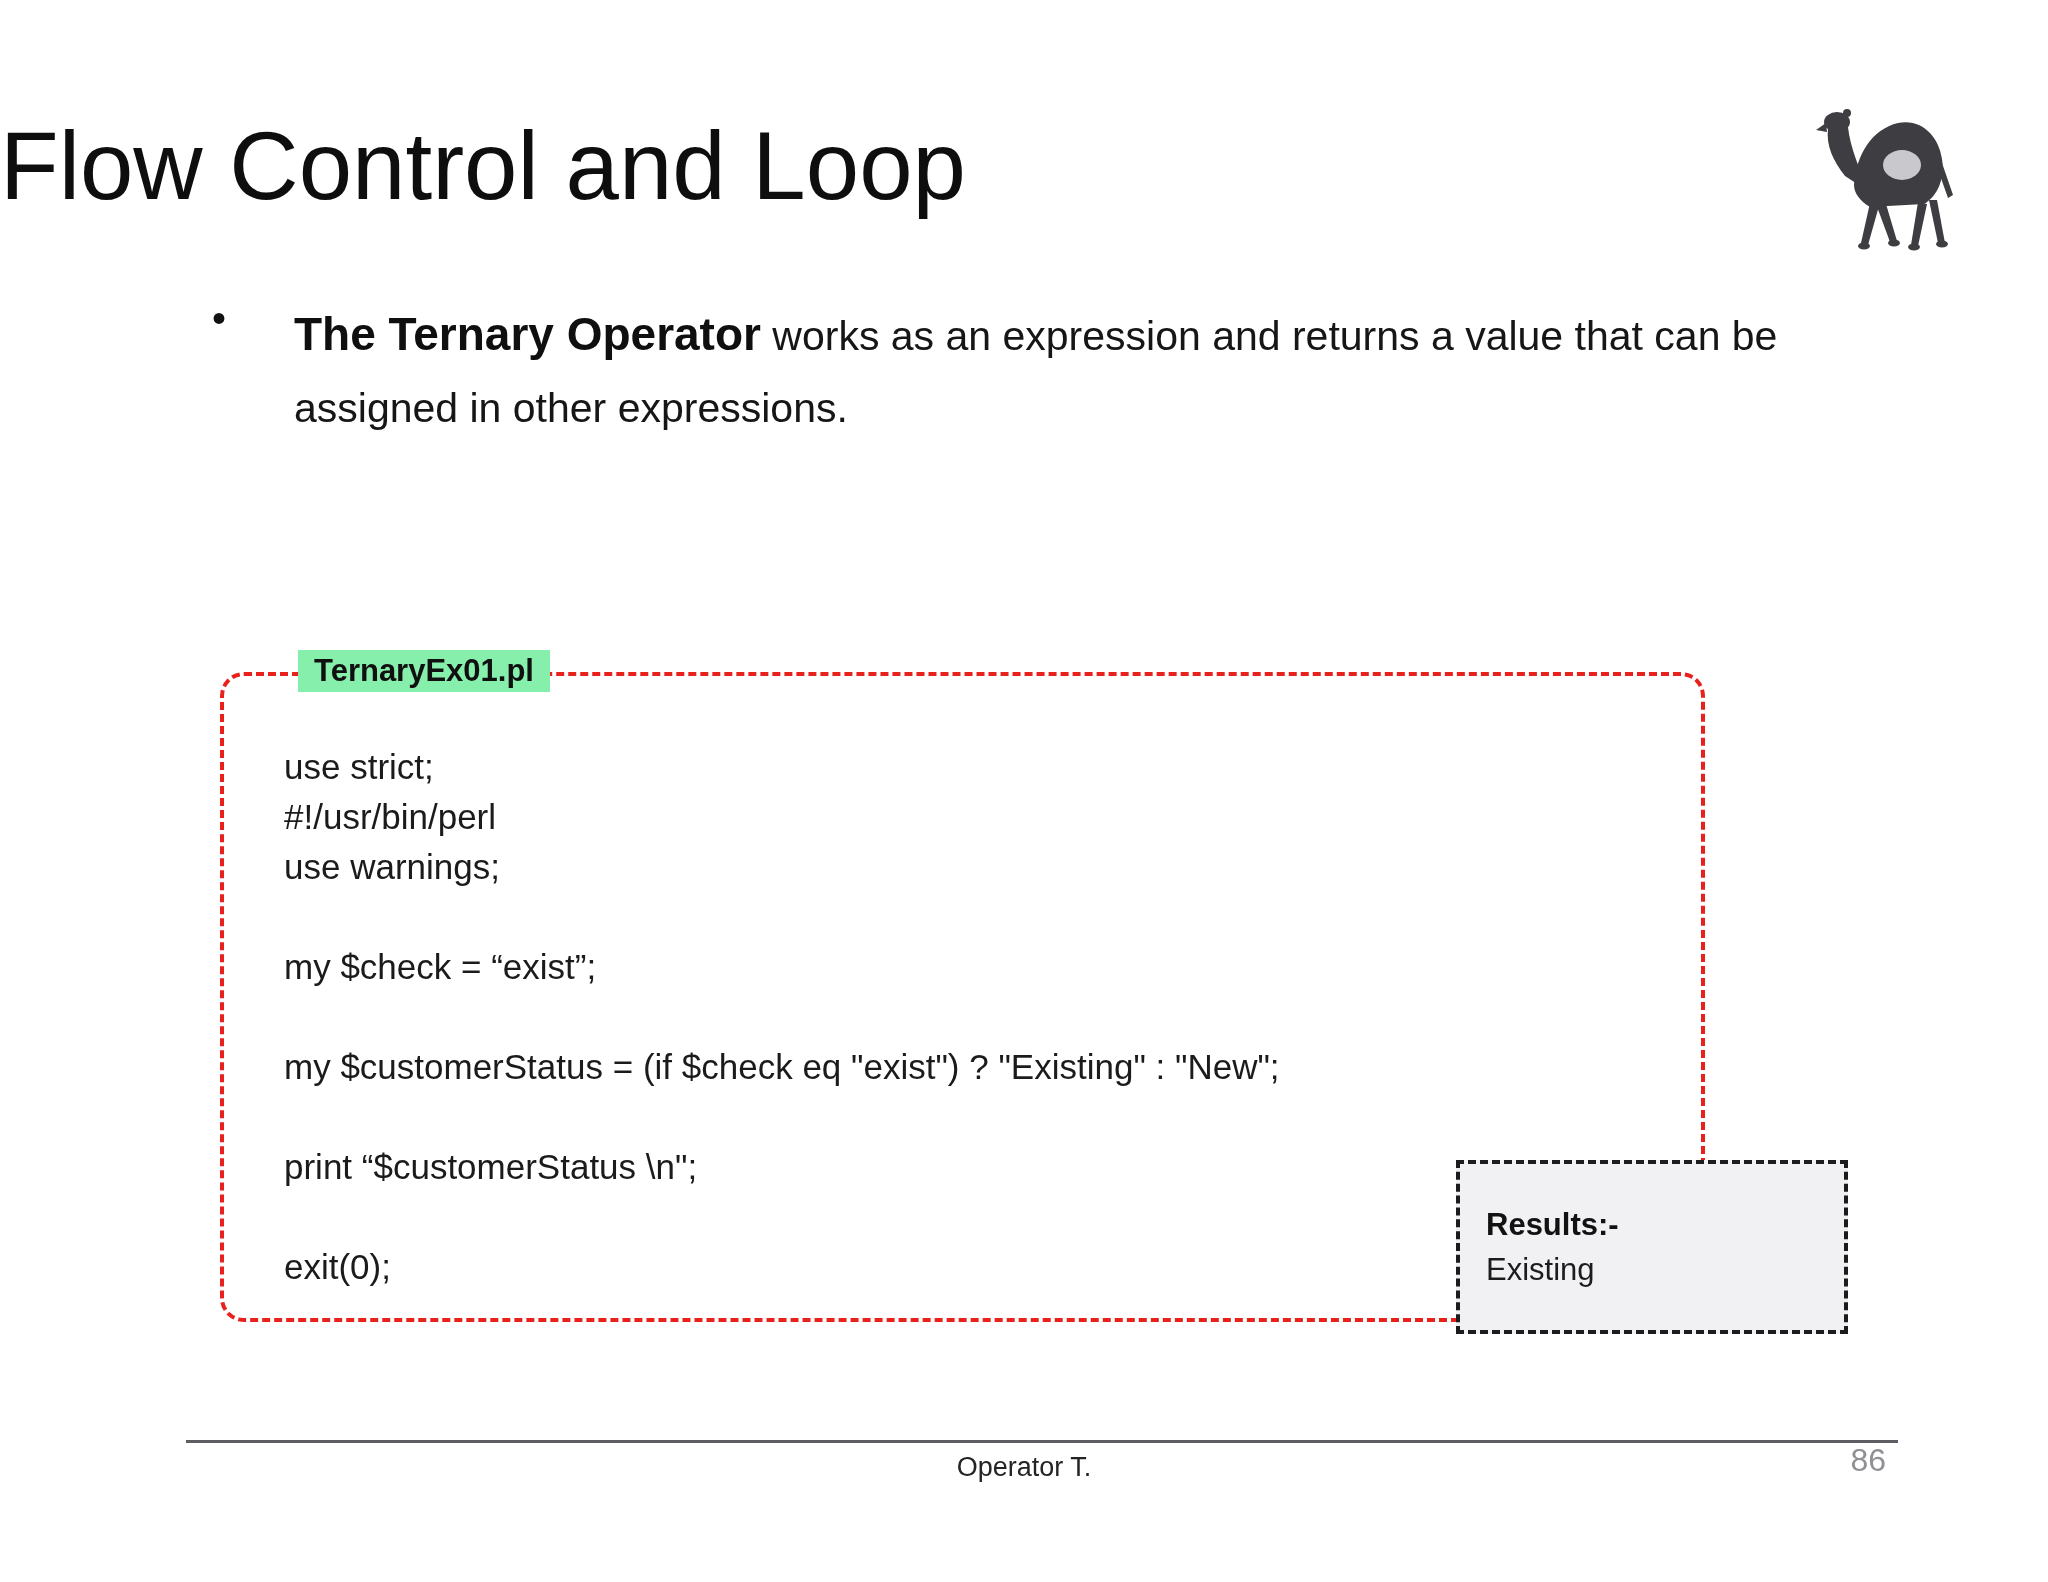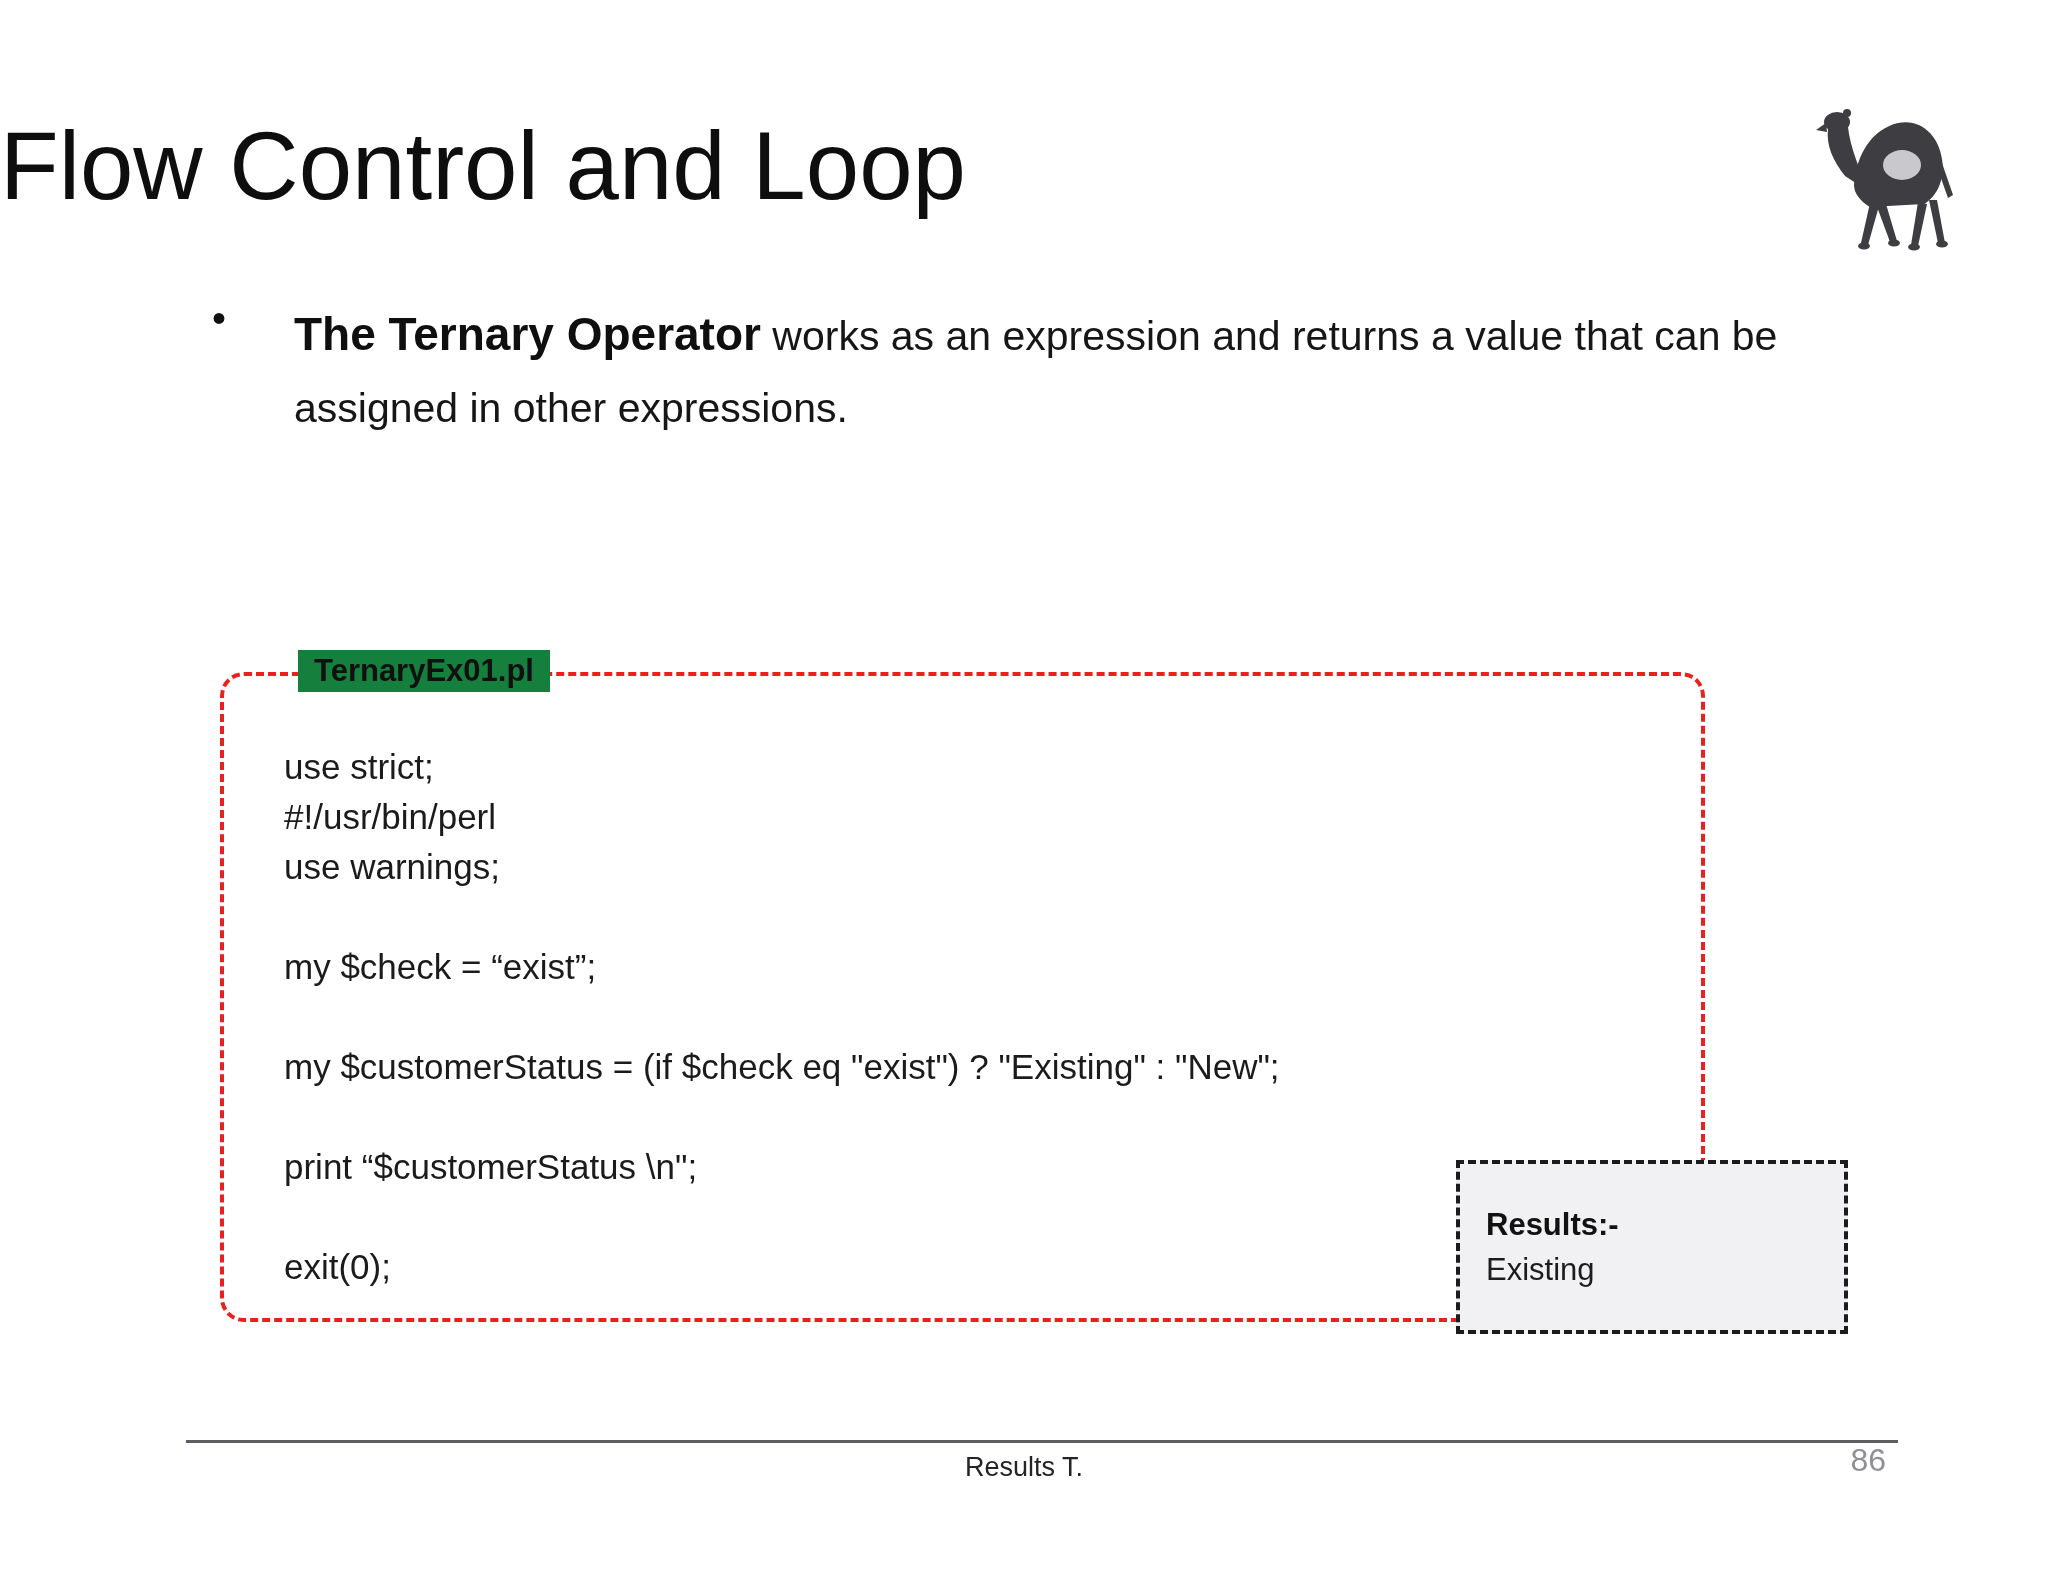--- a/index.html
+++ b/index.html
@@ -19,21 +19,21 @@
   .bullet-lead{font-size:46px;font-weight:700;color:#0f0f0f;}
   .syntax{
     position:absolute;top:538px;left:0;width:100%;text-align:center;
     font-size:50px;color:#1b1b1b;
   }
   .code-box{
     position:absolute;left:220px;top:672px;width:1485px;height:650px;box-sizing:border-box;
     border:4px dashed #e8211d;border-radius:24px;z-index:1;background:transparent;
   }
   .code-filename{
-    position:absolute;left:298px;top:650px;z-index:3;background:#15803d;
+    position:absolute;left:298px;top:650px;z-index:3;background:#86efac;
     padding:0 16px;font-size:31px;font-weight:700;color:#101010;line-height:42px;
   }
   .code-listing{position:absolute;left:284px;top:742px;z-index:1;font-size:35px;line-height:50px;color:#1b1b1b;}
   .code-line{min-height:50px;white-space:pre;}
   .results-box{
     position:absolute;left:1456px;top:1160px;width:392px;height:174px;box-sizing:border-box;
     background:#f1f1f3;border:4px dashed #1c1c1e;z-index:2;
     display:flex;flex-direction:column;justify-content:center;padding-left:26px;
   }
   .results-label{font-size:31px;font-weight:700;line-height:45px;color:#121212;}
@@ -99,16 +99,16 @@
       <div class="code-line"></div>
       <div class="code-line">exit(0);</div>
     </div>
 
   <div class="results-box">
     <div class="results-label">Results:-</div>
     <div class="results-value">Existing</div>
   </div>
 
   <div class="footer-line"></div>
-  <div class="footer-author">Results T.</div>
+  <div class="footer-author">Operator T.</div>
   <div class="footer-page">86</div>
 
 </div>
 
 </body></html>

